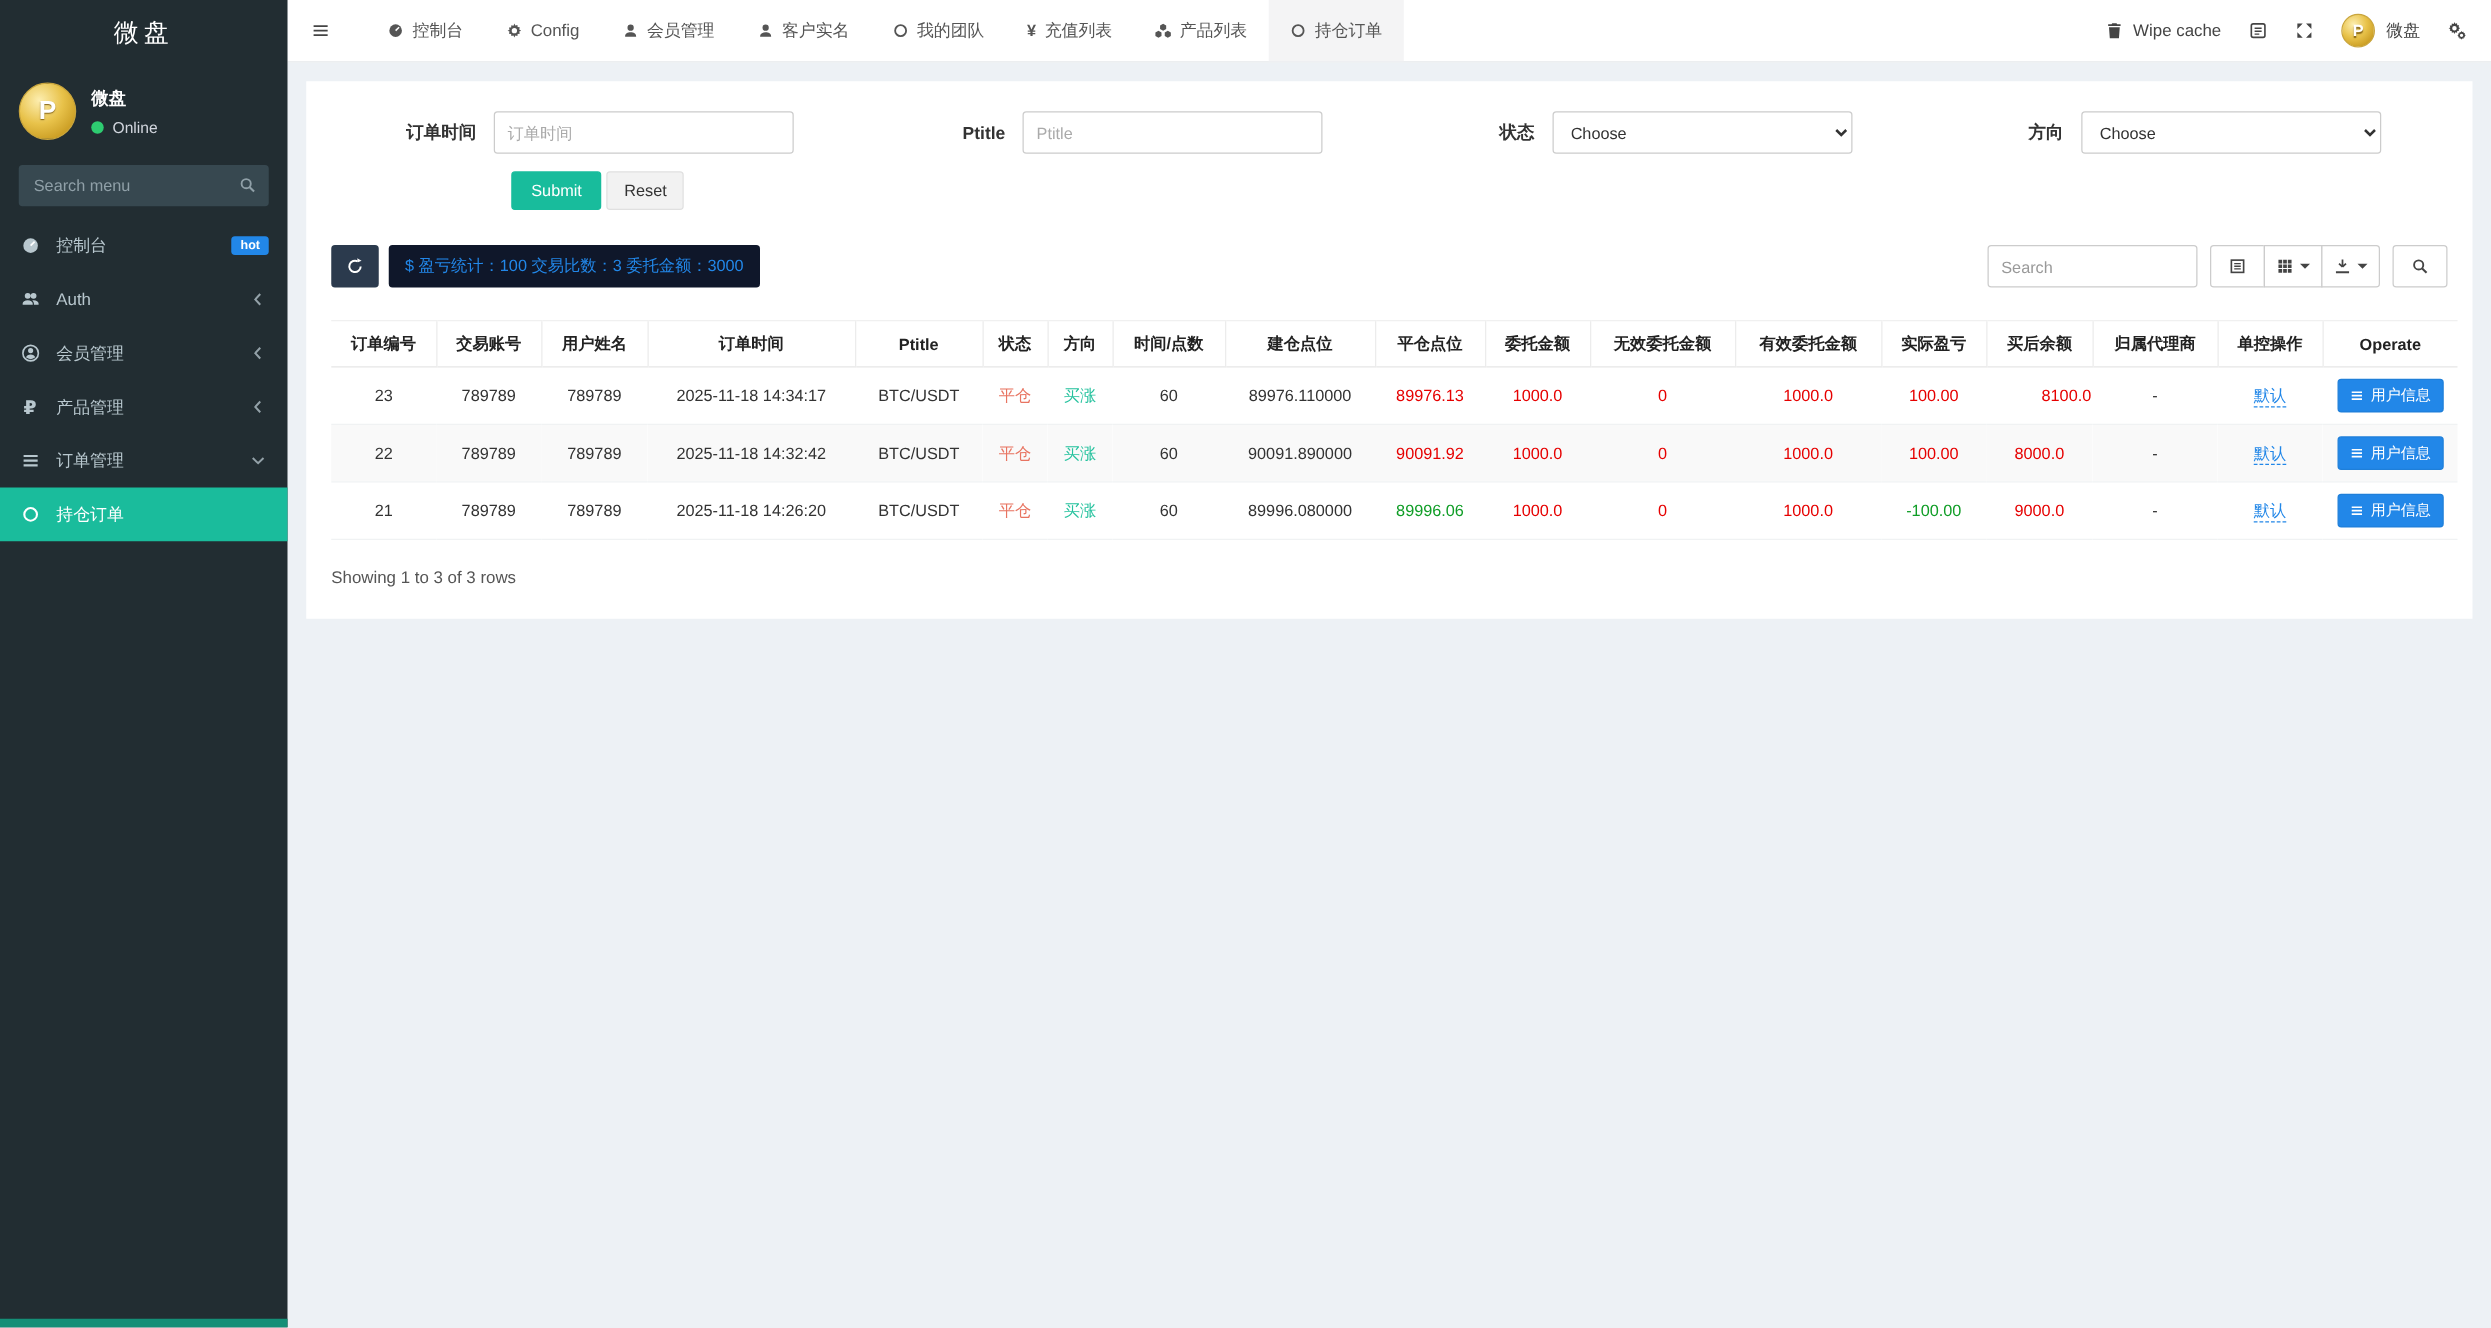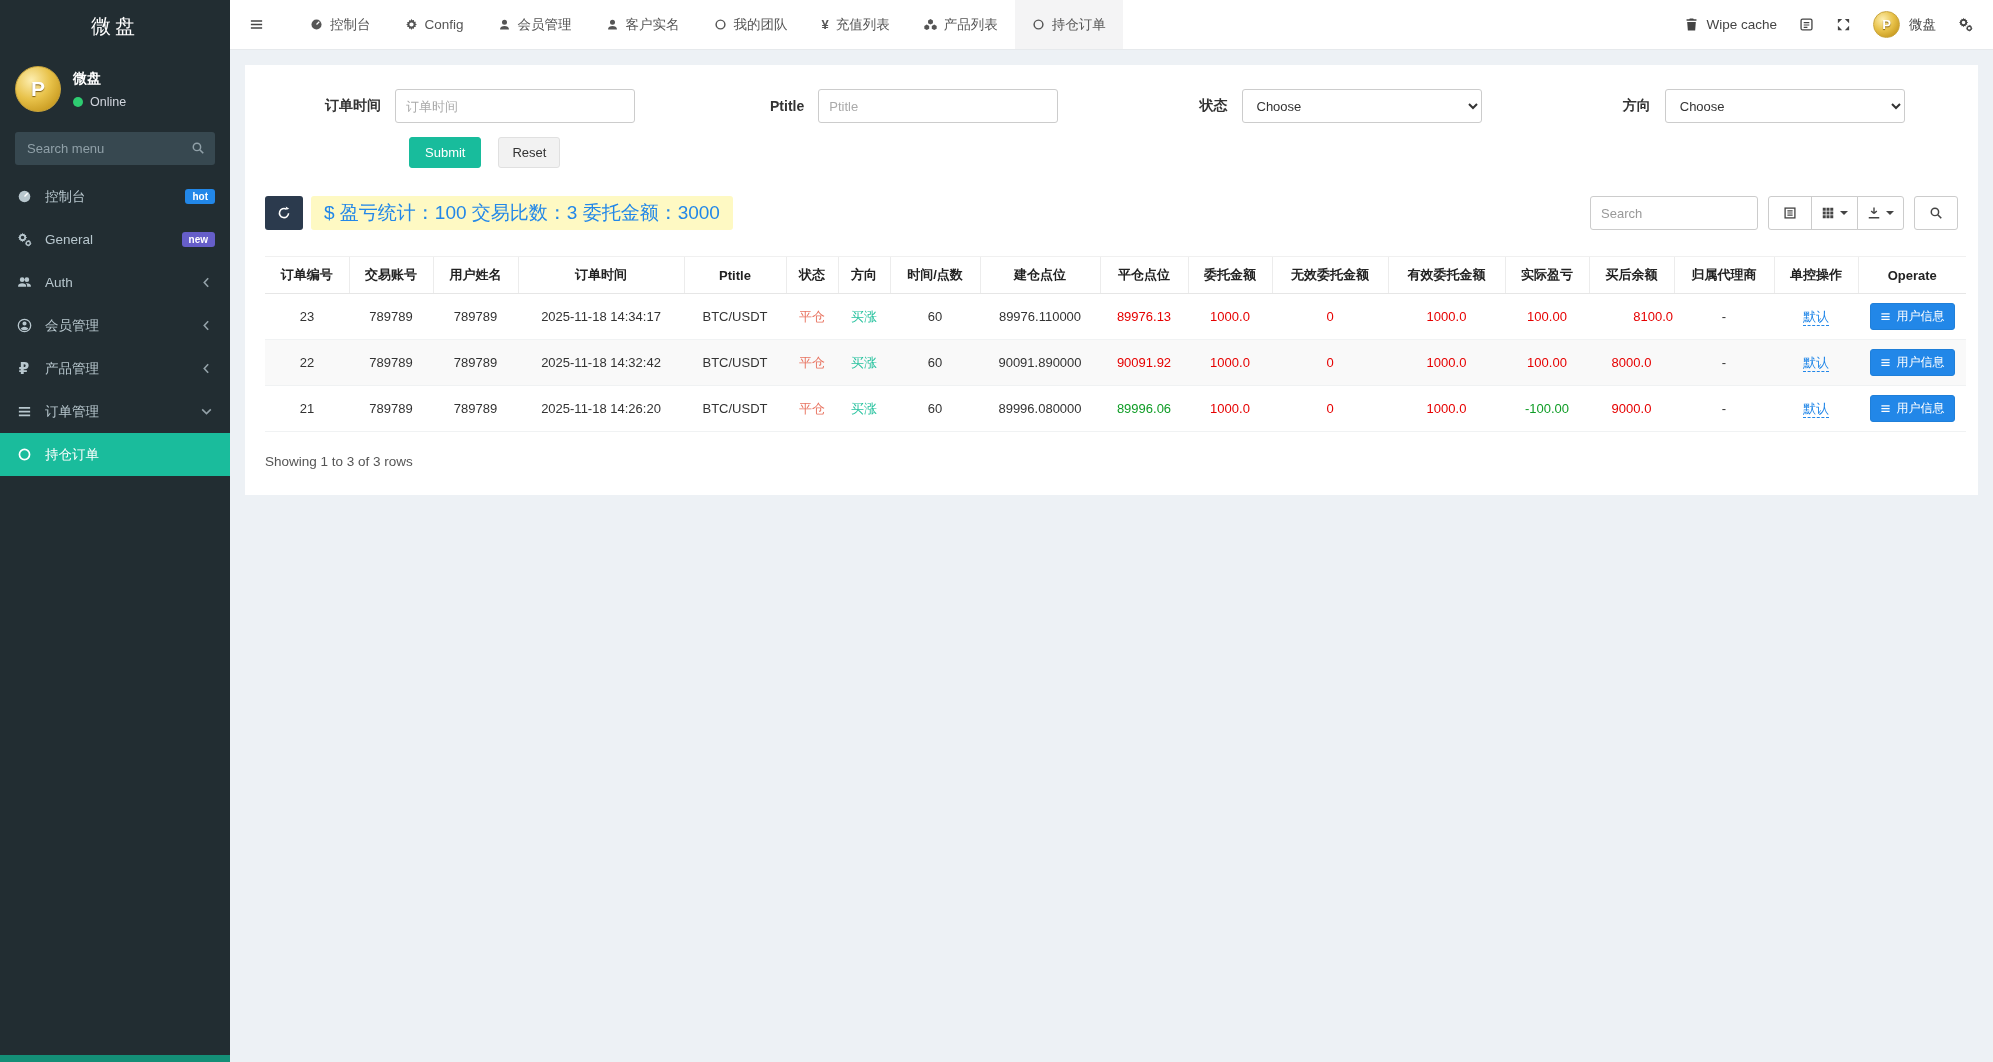--- a/index.html
+++ b/index.html
@@ -63,32 +63,32 @@
   .panel { background:#fff; padding:24px 20px 26px; }
 
   .filter-row { display:flex; }
   .filter-col { display:flex; align-items:center; flex:1; min-width:0; }
   .filter-label { width:130px; flex-shrink:0; text-align:right; padding-right:14px;
                   font-size:14px; font-weight:600; color:#333; }
   .filter-control input, .filter-control select {
       width:240px; height:34px; border:1px solid #ccc; border-radius:3px;
       padding:0 10px; font-size:13px; color:#333; background:#fff; outline:none; }
   .filter-control input::placeholder { color:#aaa; }
-  .filter-actions { margin:14px 0 0 144px; display:flex; gap:17px; }
+  .filter-actions { margin:14px 0 0 144px; display:flex; gap:4px; }
   .btn-submit { background:#18bc9c; color:#fff; border:1px solid #18bc9c; border-radius:3px;
                 height:31px; padding:0 15px; font-size:13px; cursor:pointer; }
   .btn-reset { background:#f2f2f2; color:#333; border:1px solid #e0e0e0; border-radius:3px;
                height:31px; padding:0 13px; font-size:13px; cursor:pointer; }
 
   .toolbar { margin-top:28px; display:flex; align-items:center; }
   .btn-refresh { width:38px; height:34px; background:#2b3a4d; border:none; border-radius:3px;
                  color:#fff; display:flex; align-items:center; justify-content:center;
                  margin-right:8px; cursor:pointer; font-size:14px; }
-  .stats-box { height:34px; display:flex; align-items:center; background:#fef9c3; border-radius:3px;
-               padding:0 13px; color:#2287e8; font-size:19px; }
+  .stats-box { height:34px; display:flex; align-items:center; background:#0f172a; border-radius:3px;
+               padding:0 13px; color:#2287e8; font-size:13px; }
   .toolbar-right { margin-left:auto; display:flex; align-items:center; }
   .search-input { width:168px; height:34px; border:1px solid #ccc; border-radius:3px;
                   padding:0 10px; font-size:13px; outline:none; margin-right:10px; }
   .search-input::placeholder { color:#999; }
   .btn-group { display:flex; }
   .tool-btn { min-width:44px; height:34px; background:#fff; border:1px solid #ccc;
               display:flex; align-items:center; justify-content:center; gap:5px; color:#444;
               margin-left:-1px; cursor:pointer; padding:0 9px; font-size:14px; }
   .btn-group .tool-btn:first-child { border-radius:3px 0 0 3px; margin-left:0; }
   .btn-group .tool-btn:last-child { border-radius:0 3px 3px 0; }
@@ -147,34 +147,20 @@
     <ul class="side-menu" id="side-menu">
         <li class="side-item">
           <span class="svg-icon">
             <svg viewBox="0 0 16 16">
               <circle cx="8" cy="8" r="6.2"></circle>
               <path d="M8 8l3.4-3.4" fill="none" stroke="#fff" stroke-width="1.5"></path>
             </svg>
           </span>
           <span>控制台</span>
           <span class="side-badge badge-hot">hot</span>
-        </li>
-        <li class="side-item">
-          <span class="svg-icon">
-            <svg viewBox="0 0 16 16">
-              <g transform="scale(0.74)">
-                <path fill-rule="evenodd" d="M8 1l.9 1.9 2.1-.5.2 2.1 2.1.2-.5 2.1L14.7 8l-1.9.9.5 2.1-2.1.2-.2 2.1-2.1-.5L8 14.7l-.9-1.9-2.1.5-.2-2.1-2.1-.2.5-2.1L1.3 8l1.9-.9-.5-2.1 2.1-.2.2-2.1 2.1.5zM8 5.4A2.6 2.6 0 1 0 8 10.6 2.6 2.6 0 0 0 8 5.4z"></path>
-              </g>
-              <g transform="translate(7.6 7.6) scale(0.55)">
-                <path fill-rule="evenodd" d="M8 1l.9 1.9 2.1-.5.2 2.1 2.1.2-.5 2.1L14.7 8l-1.9.9.5 2.1-2.1.2-.2 2.1-2.1-.5L8 14.7l-.9-1.9-2.1.5-.2-2.1-2.1-.2.5-2.1L1.3 8l1.9-.9-.5-2.1 2.1-.2.2-2.1 2.1.5zM8 5.4A2.6 2.6 0 1 0 8 10.6 2.6 2.6 0 0 0 8 5.4z"></path>
-              </g>
-            </svg>
-          </span>
-          <span>General</span>
-          <span class="side-badge badge-new">new</span>
         </li>
         <li class="side-item">
           <span class="svg-icon">
             <svg viewBox="0 0 16 16">
               <path d="M5.5 7.5a2.5 2.5 0 1 0 0-5 2.5 2.5 0 0 0 0 5zm5 0a2.5 2.5 0 1 0 0-5 2.5 2.5 0 0 0 0 5zm-5 1.3c-2.4 0-4.3 1.2-4.3 2.7v1.1h8.6v-1.1c0-1.5-1.9-2.7-4.3-2.7zm5 0c-.4 0-.8 0-1.1.1.9.7 1.4 1.6 1.4 2.6v1.1h4v-1.1c0-1.5-1.9-2.7-4.3-2.7z"></path>
             </svg>
           </span>
           <span>Auth</span>
           <span class="side-chevron svg-icon">
             <svg viewBox="0 0 16 16">

